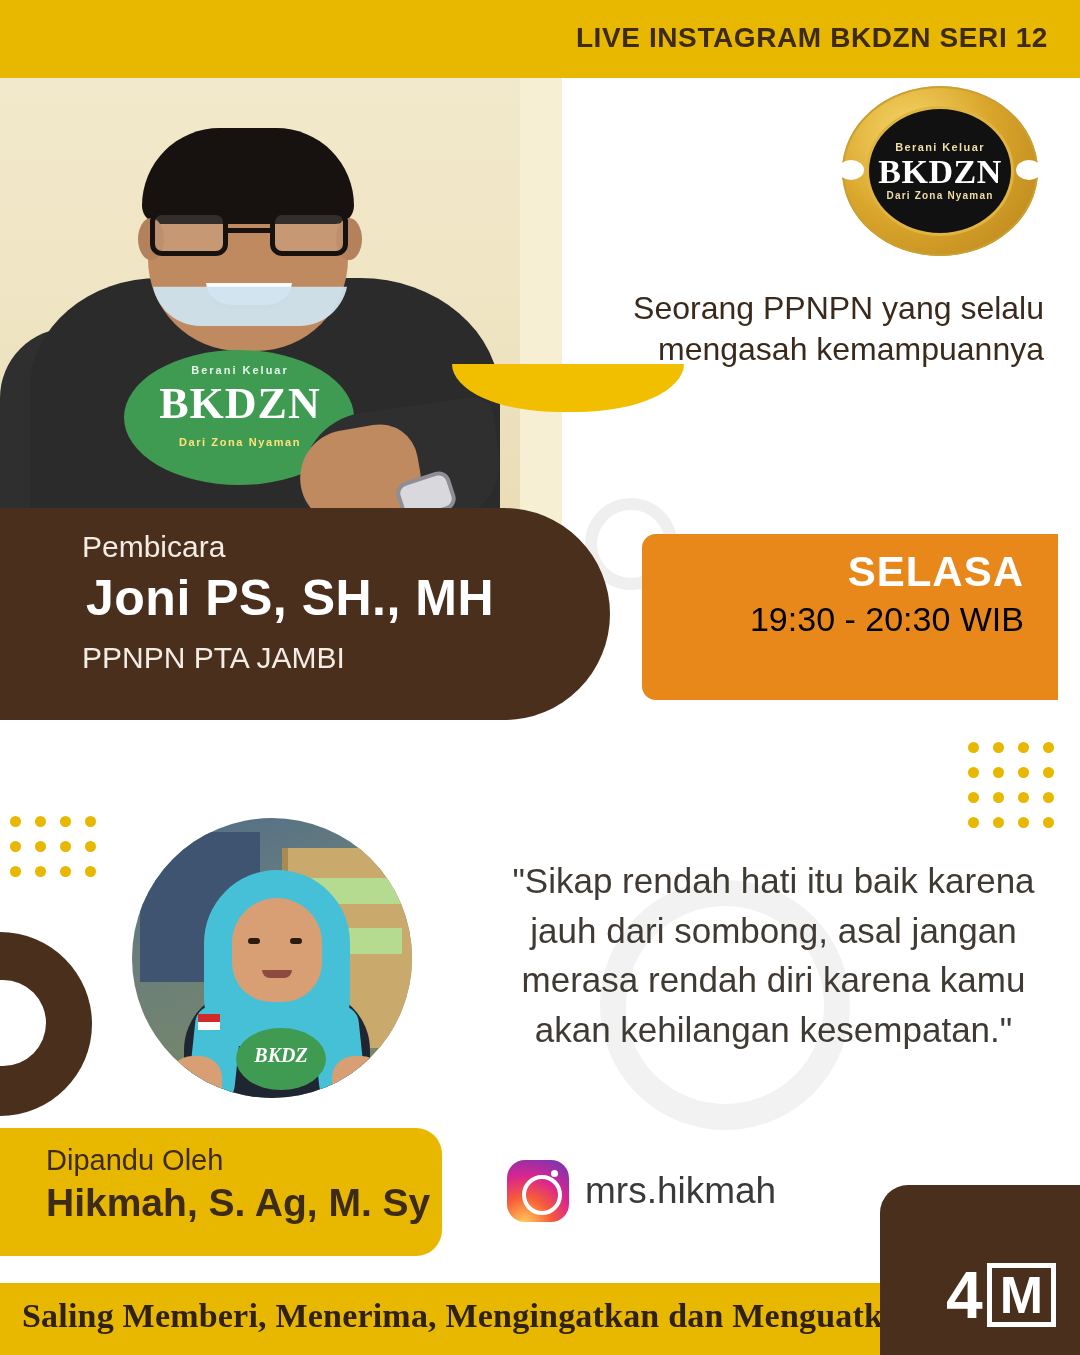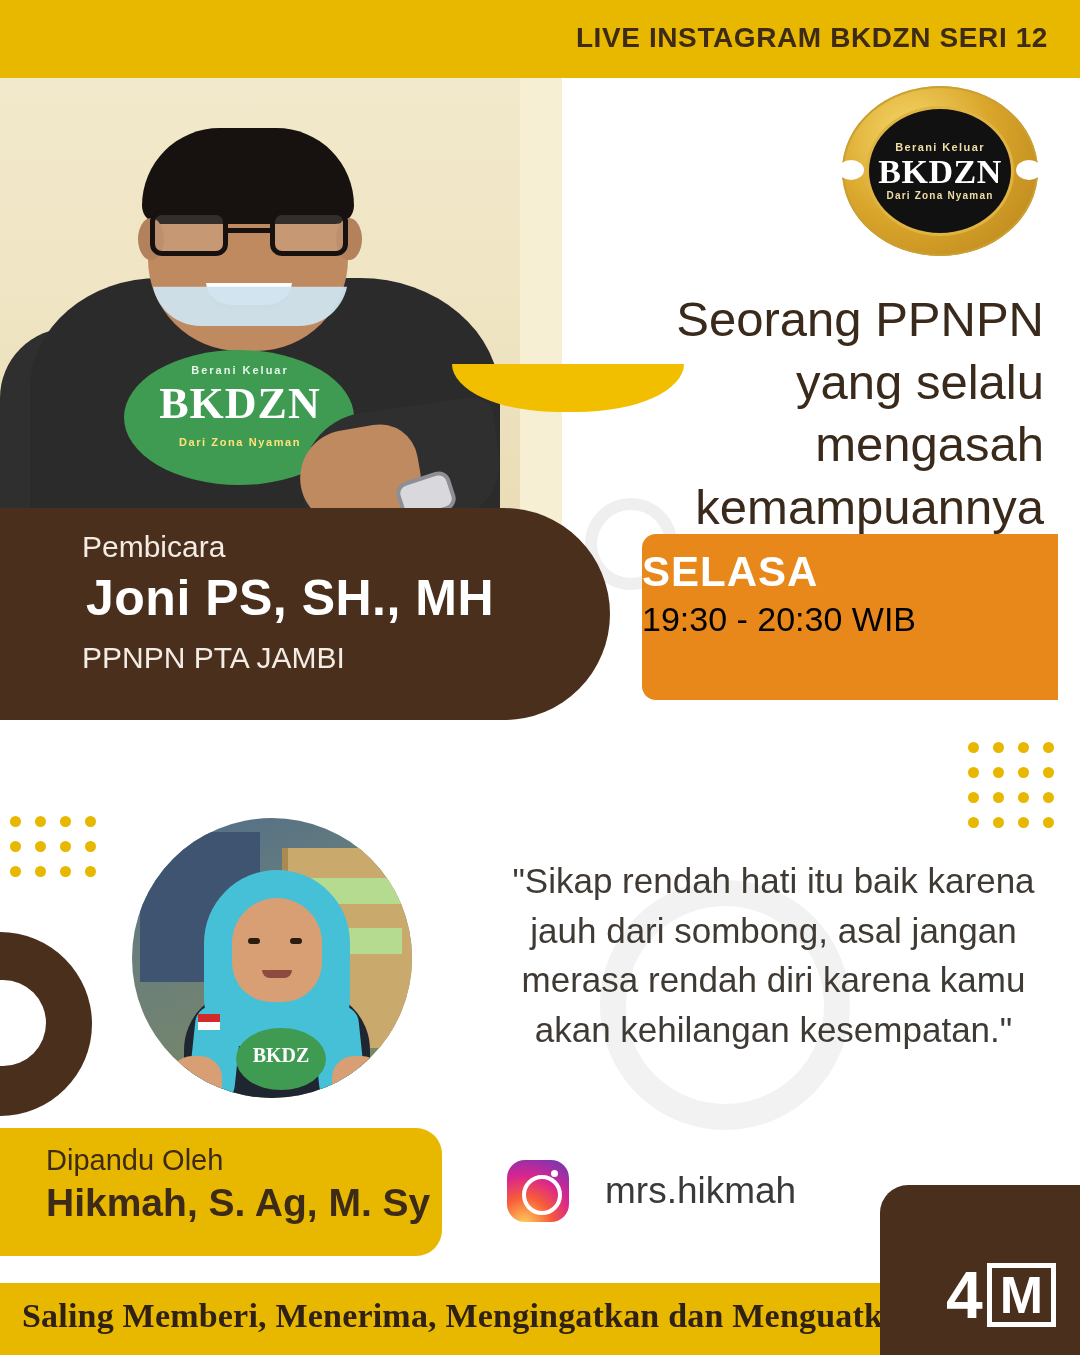--- a/index.html
+++ b/index.html
@@ -222,39 +222,40 @@
   }
   .badge .b-bot {
     font-size: 10px; color: #f0dca5; letter-spacing: 1.2px; font-weight: bold;
   }
 
   
   .headline {
     position: absolute; right: 36px; top: 288px;
     width: 430px;
     text-align: right;
-    font-size: 49px; line-height: 1.28;
+    font-size: 32px; line-height: 1.28;
     color: #3a2a1b;
   }
 
   
   .ring-faint {
     position: absolute; border-radius: 50%;
     border: 16px solid #efefef;
   }
   .ring-a { left: 585px; top: 498px; width: 92px; height: 92px; border-width: 12px; }
   .ring-b { left: 600px; top: 880px; width: 250px; height: 250px; border-width: 26px; border-color: #f2f2f2; }
 
   
   .date-box {
     position: absolute; right: 22px; top: 534px;
     width: 416px; height: 166px;
     background: #e8881a;
     border-radius: 14px 0 0 14px;
     color: #ffffff;
+    text-align: right;
     padding: 14px 34px 0 0;
   }
   .date-day { font-size: 42px; font-weight: bold; letter-spacing: 1px; }
   .date-full { font-size: 40px; font-weight: bold; margin-top: 2px; }
   .date-time { font-size: 34px; margin-top: 4px; color: #000000; }
 
   
   .dots { position: absolute; display: grid; gap: 14px; }
   .dots span { width: 11px; height: 11px; border-radius: 50%; background: #e8b700; display: block; }
   .dots-right { right: 26px; top: 742px; grid-template-columns: repeat(4, 11px); }
@@ -325,21 +326,21 @@
     position: absolute; left: 184px; top: 188px; width: 46px; height: 96px;
     background: #45c0d6; border-radius: 18px;
     transform: rotate(-6deg);
   }
   .ph-circle {
     position: absolute; left: 104px; top: 210px; width: 90px; height: 62px;
     background: #3f9b52; border-radius: 50%;
   }
   .ph-circle-txt {
     position: absolute; left: 104px; top: 226px; width: 90px; text-align: center;
-    font-family: "Liberation Serif", serif; font-size: 20px; color: #ffffff; font-weight: bold;
+    font-family: "Liberation Serif", serif; font-size: 20px; color: #ffffff; font-weight: bold; font-style: italic;
   }
   .ph-flag {
     position: absolute; left: 66px; top: 196px; width: 22px; height: 16px;
     background: linear-gradient(180deg,#d02a2a 50%, #ffffff 50%);
   }
   .ph-hand-l {
     position: absolute; left: 38px; top: 238px; width: 52px; height: 54px;
     background: #d79f73; border-radius: 22px;
   }
   .ph-hand-r {
@@ -364,21 +365,21 @@
     border-radius: 0 26px 26px 0;
     padding: 16px 0 0 56px;
     color: #3d2b18;
   }
   .host-label { font-size: 29px; }
   .host-name { font-size: 39px; font-weight: bold; margin-top: 4px; }
 
   
   .ig-wrap {
     position: absolute; left: 470px; top: 1160px;
-    display: flex; align-items: center; gap: 36px; padding-left: 37px;
+    display: flex; align-items: center; gap: 16px; padding-left: 37px;
   }
   .ig-icon {
     width: 62px; height: 62px; border-radius: 18px;
     background: radial-gradient(circle at 28% 104%, #fdd25c 0%, #f85b3a 35%, #d9258f 62%, #8134af 90%);
     position: relative;
   }
   .ig-icon::before {
     content: ""; position: absolute; left: 15px; top: 15px;
     width: 32px; height: 32px; border: 4px solid #ffffff; border-radius: 50%;
   }

